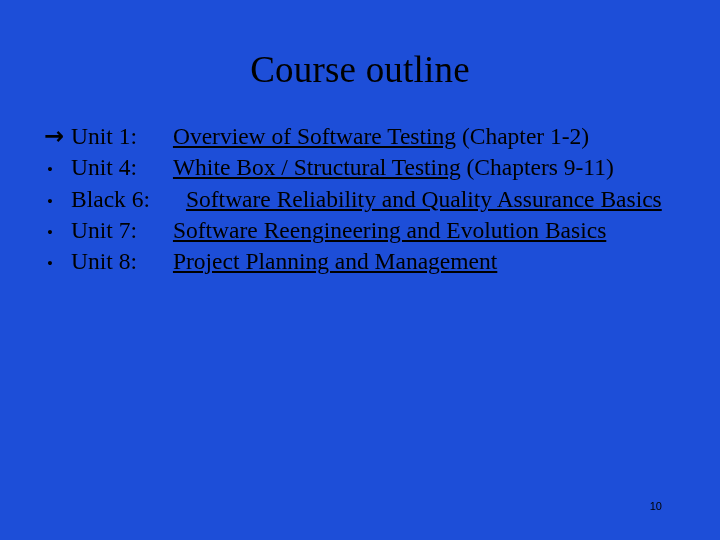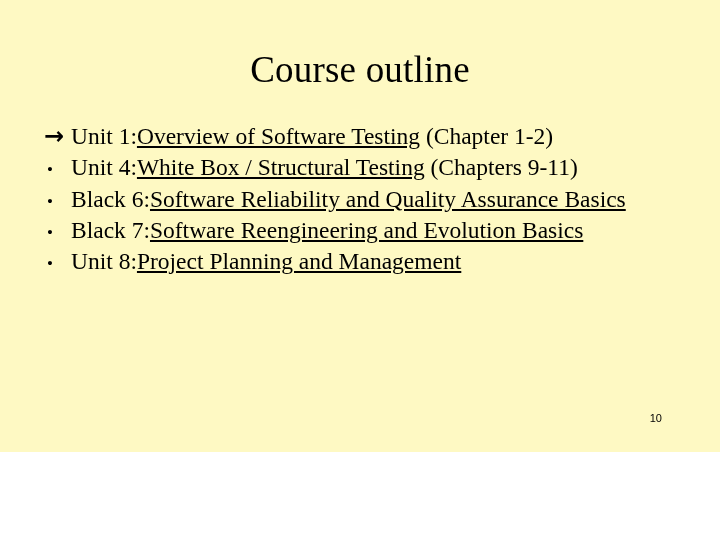--- a/index.html
+++ b/index.html
@@ -12,22 +12,22 @@
     background: #ffffff;
     font-family: "Liberation Serif", "DejaVu Serif", serif;
     color: #000000;
     overflow: hidden;
     position: relative;
   }
 
   .slide {
     position: relative;
     width: 720px;
-    height: 452px;
-    background: #fef9c3;
+    height: 540px;
+    background: #1d4ed8;
   }
 
   
   .slide-title {
     position: absolute;
     left: 0;
     top: 48px;
     width: 720px;
     text-align: center;
     font-size: 37px;
@@ -82,20 +82,21 @@
   }
 
   .unit-label {
     display: inline-block;
     vertical-align: baseline;
   }
 
   .unit-title {
     text-decoration: underline;
     text-underline-offset: 2px;
+    margin-left: 36px;
   }
 
   .unit-chapter {
     text-decoration: none;
     margin-top: 44px;
   }
 
   
   .page-number {
     position: absolute;
@@ -125,21 +126,21 @@
     <li class="bullet-row">
       <span class="bullet-marker dot">•</span><span class="unit-label">Unit 4: </span><span class="unit-title">White Box / Structural Testing</span><span class="unit-chapter"> (Chapters 9-11)</span>
     </li>
 
 
     <li class="bullet-row">
       <span class="bullet-marker dot">•</span><span class="unit-label">Black 6: </span><span class="unit-title">Software Reliability and Quality Assurance Basics</span><span class="unit-chapter"></span>
     </li>
 
     <li class="bullet-row">
-      <span class="bullet-marker dot">•</span><span class="unit-label">Black 7: </span><span class="unit-title">Software Reengineering and Evolution Basics</span><span class="unit-chapter"></span>
+      <span class="bullet-marker dot">•</span><span class="unit-label">Unit 7: </span><span class="unit-title">Software Reengineering and Evolution Basics</span><span class="unit-chapter"></span>
     </li>
 
     <li class="bullet-row">
       <span class="bullet-marker dot">•</span><span class="unit-label">Unit 8: </span><span class="unit-title">Project Planning and Management</span><span class="unit-chapter"></span>
     </li>
 
   </ul>
 
   <div class="page-number">10</div>
 

